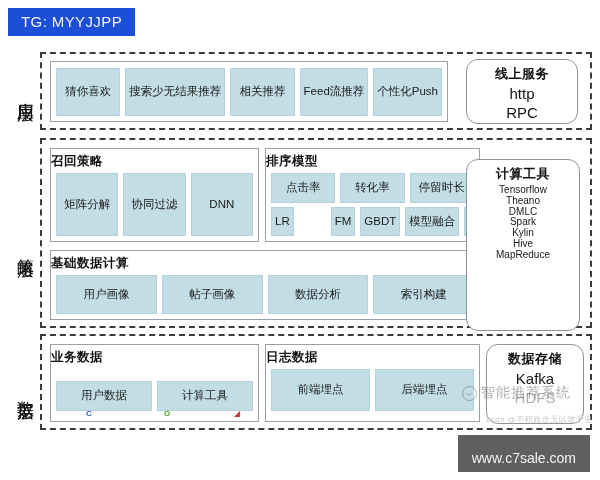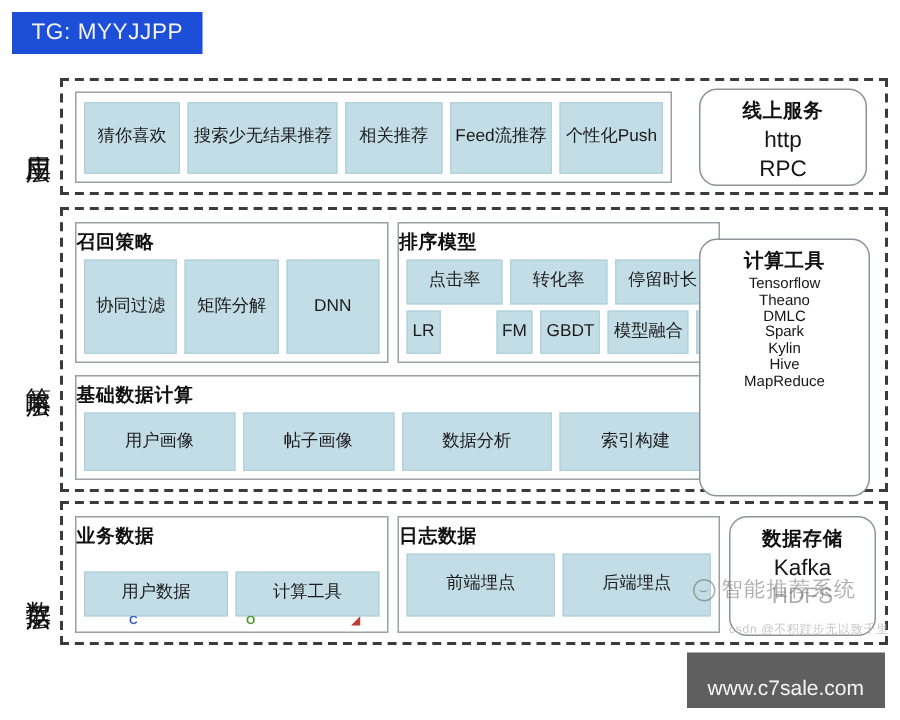--- a/index.html
+++ b/index.html
@@ -189,22 +189,22 @@
   </div>
 
   <div class="layer-label" style="top:170px;height:64px;">策略层</div>
 
   <div class="layer-box" style="left:40px;top:92px;width:552px;height:190px;">
 
     <div class="panel" style="left:8px;top:8px;width:209px;height:94px;">
       <div class="panel-title">召回策略</div>
       <div class="panel-body">
         <div class="chip-row">
+          <div class="chip">矩阵分解</div>
           <div class="chip">协同过滤</div>
-          <div class="chip">矩阵分解</div>
           <div class="chip">DNN</div>
         </div>
       </div>
     </div>
 
     <div class="panel" style="left:223px;top:8px;width:215px;height:94px;">
       <div class="panel-title">排序模型</div>
       <div class="panel-body">
         <div class="chip-row">
           <div class="chip">点击率</div>

